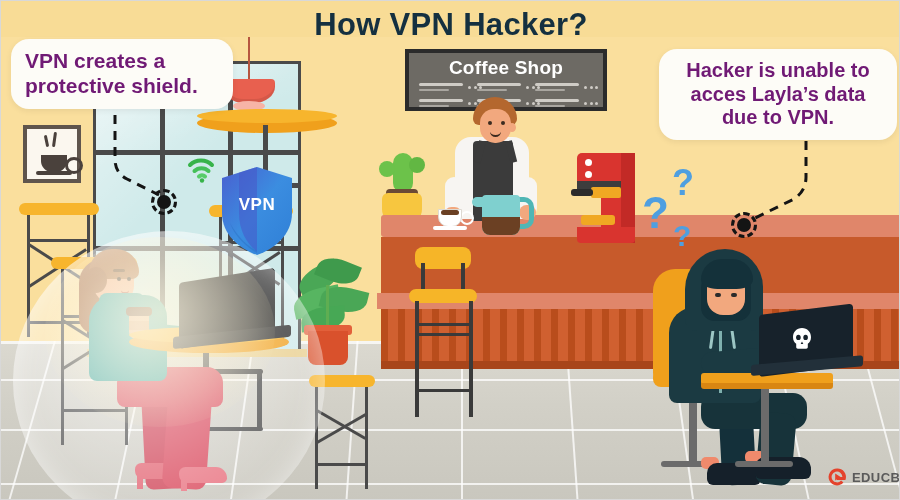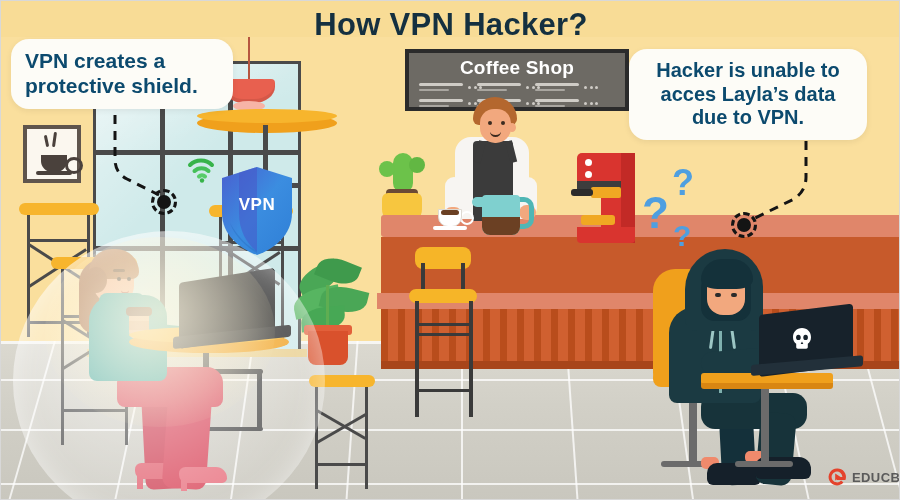--- a/index.html
+++ b/index.html
@@ -56,21 +56,21 @@
 
   
   #counter-top{left:380px;top:214px;width:520px;height:22px;background:#e0866a;border-radius:3px 0 0 3px;}
   #counter-body{left:380px;top:236px;width:520px;height:56px;background:#c75a2b;}
   #counter-ledge{left:376px;top:292px;width:524px;height:16px;background:#e0866a;}
   #counter-stripes{left:380px;top:308px;width:520px;height:54px;background:#c2541f;
     background-image:repeating-linear-gradient(90deg,#b94d1c 0px,#b94d1c 7px,#d06030 7px,#d06030 17px);}
   #counter-base{left:380px;top:360px;width:520px;height:8px;background:#a8451a;}
 
   
-  #board{left:404px;top:48px;width:224px;height:62px;background:#6d6a64;
+  #board{left:404px;top:48px;width:202px;height:62px;background:#6d6a64;
     border:4px solid #2b2b2b;box-sizing:border-box;}
   #board-title{position:absolute;left:0;right:0;top:4px;text-align:center;color:#ffffff;
     font-size:19px;font-weight:bold;letter-spacing:.2px;}
   .menurow{position:absolute;display:flex;align-items:center;gap:5px;}
   .mline{height:2.5px;background:#cfccc6;border-radius:2px;}
   .mline.s{background:#a9a6a0;}
   .mdots{display:flex;gap:2.5px;}
   .mdots i{width:3px;height:3px;background:#cfccc6;border-radius:50%;display:block;}
 
   
@@ -214,24 +214,24 @@
   #lap2-base{left:750px;top:364px;width:112px;height:11px;background:#22303a;border-radius:3px;
     transform:skewY(-5deg);transform-origin:bottom left;}
   #skull{left:790px;top:326px;width:22px;height:26px;}
 
   
   .qmark{position:absolute;color:#4f9fe0;font-weight:bold;line-height:1;}
 
   
   .callout{position:absolute;background:#fdfcf7;border-radius:18px;
     box-shadow:0 2px 6px rgba(0,0,0,.07);padding:10px 14px;box-sizing:border-box;}
-  .callout-text{color:#0c4a6e;font-weight:bold;line-height:1.18;}
+  .callout-text{color:#701a75;font-weight:bold;line-height:1.18;}
   #callout-left{left:10px;top:38px;width:222px;}
   #callout-left .callout-text{font-size:21px;}
-  #callout-right{left:628px;top:48px;width:238px;}
+  #callout-right{left:658px;top:48px;width:238px;}
   #callout-right .callout-text{font-size:20px;text-align:center;}
 
   
   .node{position:absolute;width:26px;height:26px;}
   .node .core{position:absolute;left:6px;top:6px;width:14px;height:14px;background:#141414;border-radius:50%;}
   .node .ring{position:absolute;left:0;top:0;width:26px;height:26px;border:3px dashed #141414;border-radius:50%;box-sizing:border-box;}
 
   
   #title{left:0;right:0;top:6px;width:900px;text-align:center;color:#143040;
     font-size:31px;font-weight:bold;letter-spacing:.3px;}

